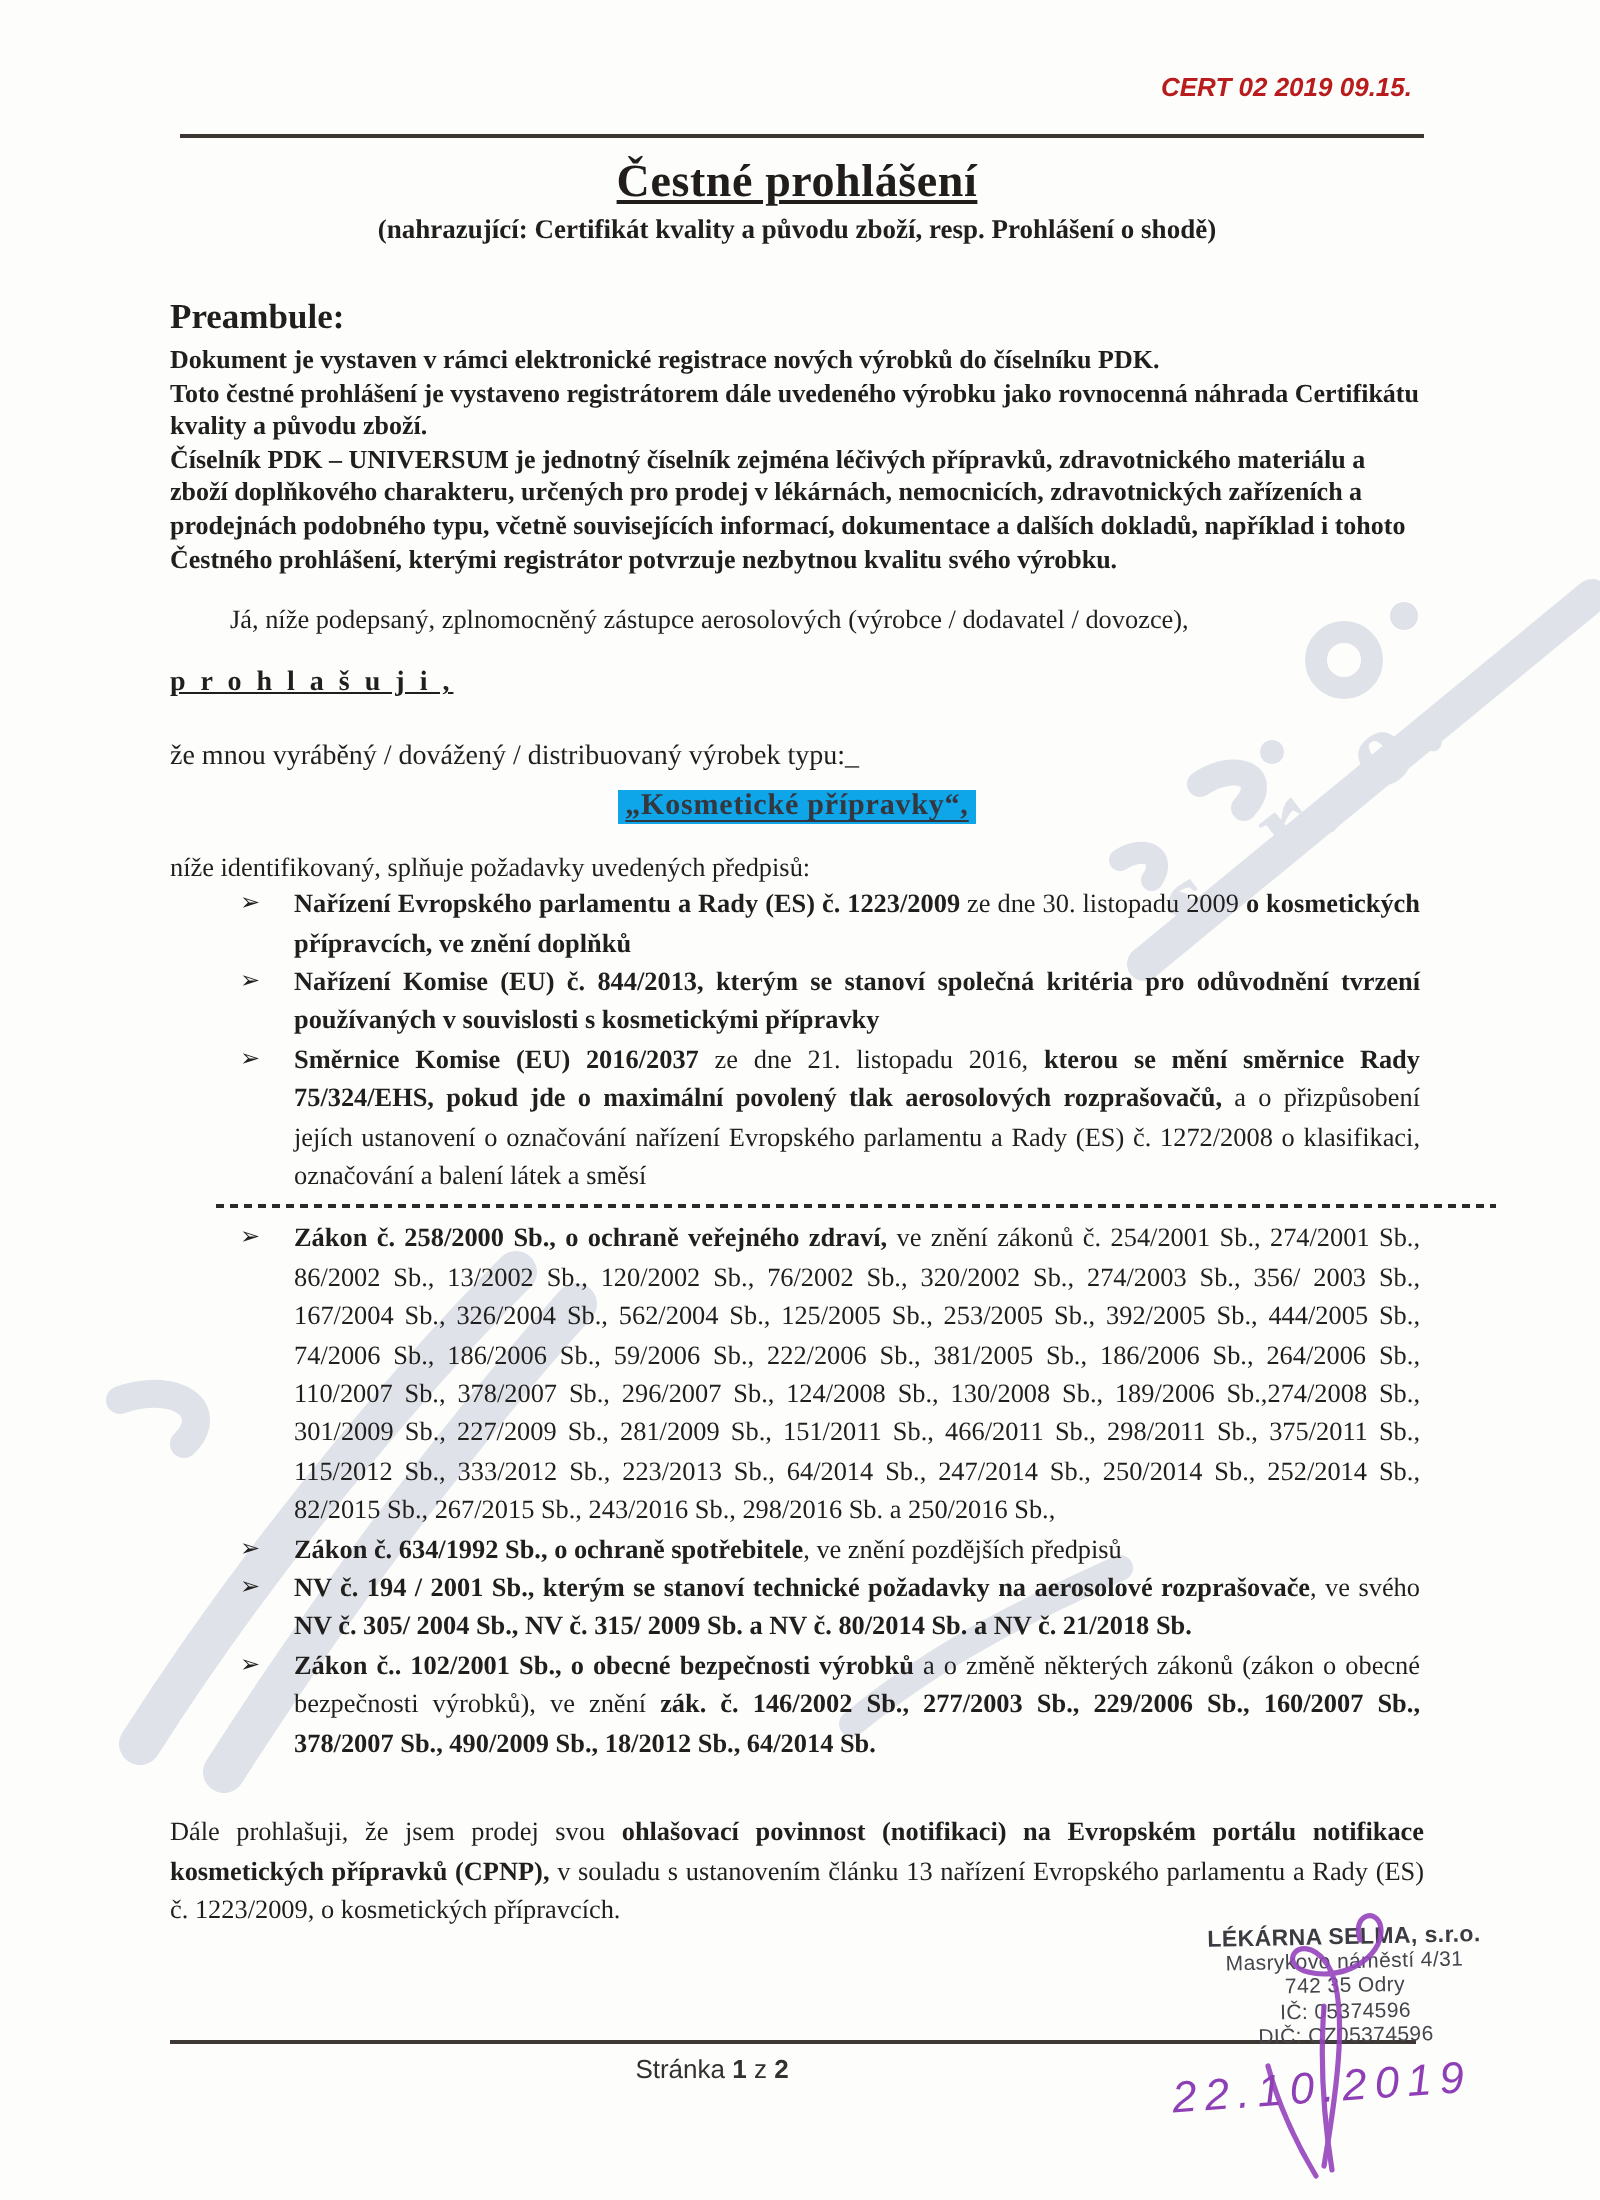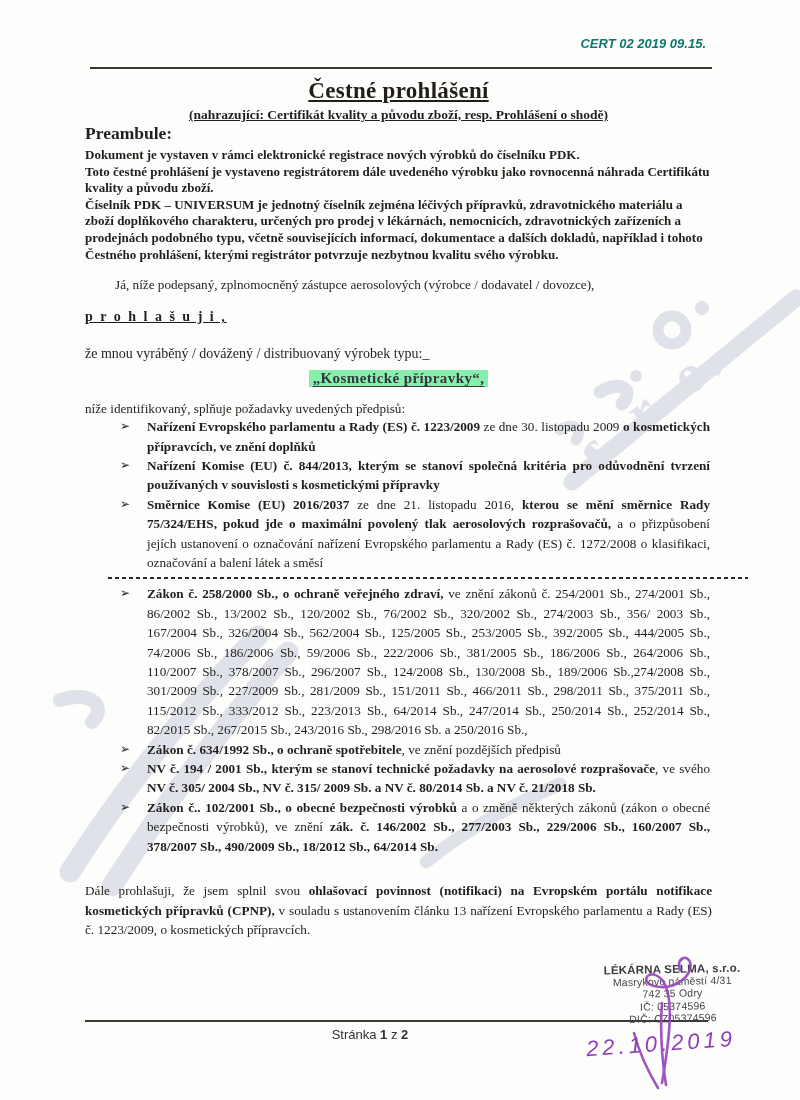--- a/index.html
+++ b/index.html
@@ -10,41 +10,41 @@
     overflow:hidden;
     font-family:"Liberation Serif", serif;
     color:#211f1d;
   }
   .watermark{position:absolute;inset:0;z-index:0;pointer-events:none;}
   .content{position:relative;z-index:1;padding:36px 88px 0 85px;}
 
   .cert-ref{
     text-align:right;margin-right:6px;
     font-family:"Liberation Sans", sans-serif;
-    font-style:italic;font-weight:700;font-size:13px;color:#0f766e;
+    font-style:italic;font-weight:700;font-size:13px;color:#b91c1c;
   }
   .top-rule{height:2px;background:#3b3631;margin:16px 0 0 5px;}
 
   .title{
     text-align:center;font-weight:700;font-size:23px;
     margin-top:9px;letter-spacing:.3px;color:#201d1a;text-decoration:underline;
   }
-  .subtitle{text-align:center;font-weight:700;font-size:13.5px;margin-top:3px;text-decoration:underline;}
-
-  .preamble-heading{font-weight:700;font-size:17.5px;}
+  .subtitle{text-align:center;font-weight:700;font-size:13.5px;margin-top:3px;}
+
+  .preamble-heading{font-weight:700;font-size:17.5px;margin-top:25px;}
   .preamble p{margin:0;font-weight:700;font-size:13px;line-height:16.6px;text-align:left;}
   .preamble{margin-top:3px;}
 
   .declarant{margin:14px 0 0 0;padding-left:30px;font-size:13.2px;}
   .declare-word{margin:16px 0 0 0;text-align:left;font-weight:700;font-size:14px;letter-spacing:2px;text-decoration:underline;}
   .product-line{margin:21px 0 0 0;font-size:14px;}
   .product-type-wrap{text-align:center;margin-top:7px;}
   .product-type{
     display:inline-block;font-weight:700;font-size:15px;
-    background:#86efac;color:#35373f;
+    background:#0ea5e9;color:#35373f;
     text-decoration:underline;text-underline-offset:3px;
     padding:0 4px;letter-spacing:.4px;
   }
   .compliance{margin:14px 0 0 0;font-size:13.2px;}
 
   ul.reg-list{list-style:none;margin:0;padding:0 2px 0 35px;}
   ul.reg-list li{
     position:relative;padding-left:27px;
     font-size:13.2px;line-height:19.4px;
     text-align:justify;text-align-last:left;
@@ -65,21 +65,21 @@
   .stamp{
     position:absolute;z-index:2;left:575px;top:963px;width:195px;
     text-align:center;transform:rotate(-1.2deg);
     font-family:"Liberation Sans", sans-serif;color:#46454c;
     font-size:10.5px;line-height:12.2px;letter-spacing:.2px;
   }
   .stamp .stamp-name{font-weight:700;font-size:11.5px;color:#3c3b42;}
 
   .footer-rule{position:absolute;z-index:1;left:85px;top:1020px;width:623px;height:2px;background:#3d3833;}
   .page-label{
-    position:absolute;z-index:2;left:14px;top:1027px;width:712px;text-align:center;
+    position:absolute;z-index:2;left:0;top:1027px;width:712px;text-align:center;
     font-family:"Liberation Sans", sans-serif;font-size:13px;color:#33312f;
   }
 
   .hand-date{
     position:absolute;z-index:3;left:586px;top:1031px;
     font-family:"Liberation Sans", sans-serif;font-style:italic;
     font-size:22px;letter-spacing:4px;color:#8f3fb5;
     transform:rotate(-4deg);white-space:nowrap;
   }
   .signature-svg{position:absolute;z-index:3;left:600px;top:948px;}
@@ -164,21 +164,21 @@
       <li>
         <span class="marker">➢</span>
         <span><span class="b">NV č. 194 / 2001 Sb., kterým se stanoví technické požadavky na aerosolové rozprašovače</span><span>, ve svého </span><span class="b">NV č. 305/ 2004 Sb., NV č. 315/ 2009 Sb. a NV č. 80/2014 Sb. a NV č. 21/2018 Sb.</span></span>
       </li>
       <li>
         <span class="marker">➢</span>
         <span><span class="b">Zákon č.. 102/2001 Sb., o obecné bezpečnosti výrobků </span><span>a o změně některých zákonů (zákon o obecné bezpečnosti výrobků), ve znění </span><span class="b">zák. č. 146/2002 Sb., 277/2003 Sb., 229/2006 Sb., 160/2007 Sb., 378/2007 Sb., 490/2009 Sb., 18/2012 Sb., 64/2014 Sb.</span></span>
       </li>
     </ul>
 
-    <p class="closing"><span>Dále prohlašuji, že jsem splnil svou </span><span class="b">ohlašovací povinnost (notifikaci) na Evropském portálu notifikace kosmetických přípravků (CPNP),</span><span> v souladu s ustanovením článku 13 nařízení Evropského parlamentu a Rady (ES) č. 1223/2009, o kosmetických přípravcích.</span></p>
+    <p class="closing"><span>Dále prohlašuji, že jsem prodej svou </span><span class="b">ohlašovací povinnost (notifikaci) na Evropském portálu notifikace kosmetických přípravků (CPNP),</span><span> v souladu s ustanovením článku 13 nařízení Evropského parlamentu a Rady (ES) č. 1223/2009, o kosmetických přípravcích.</span></p>
   </div>
 
   <div class="stamp">
     <div class="stamp-name">LÉKÁRNA SELMA, s.r.o.</div>
     <div>Masrykovo náměstí 4/31</div>
     <div>742 35 Odry</div>
     <div>IČ: 05374596</div>
     <div>DIČ: CZ05374596</div>
   </div>
 

